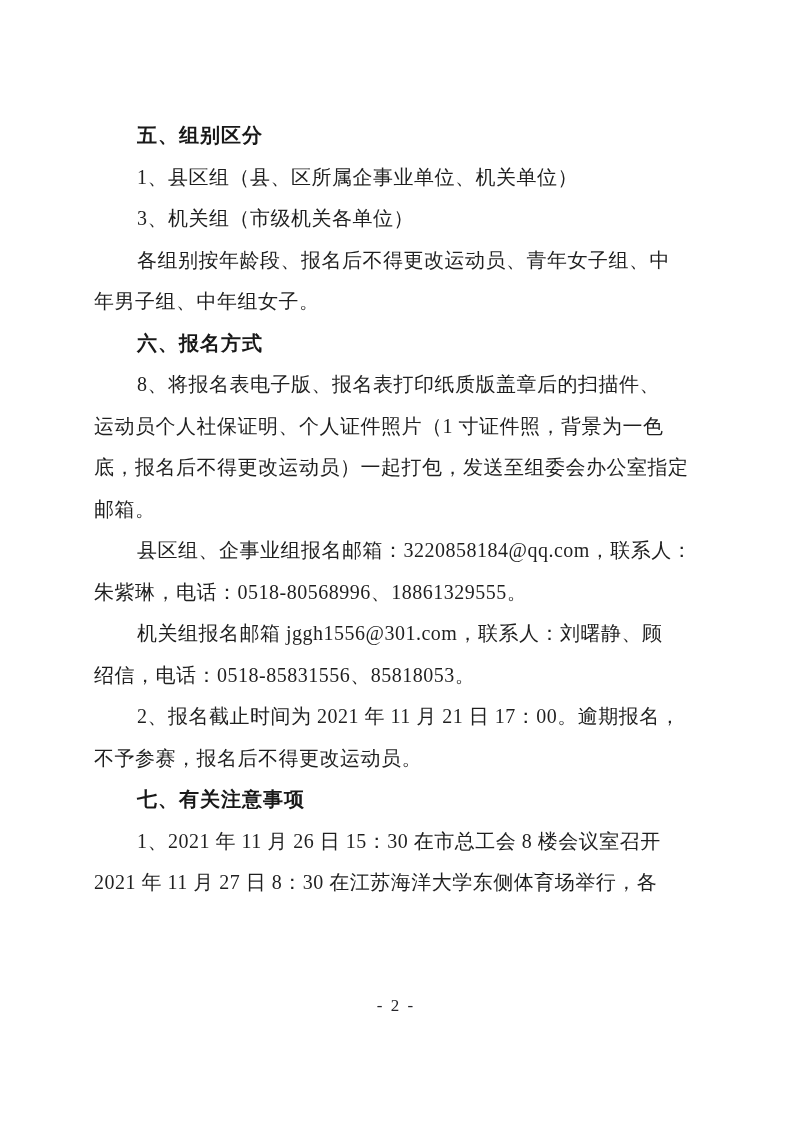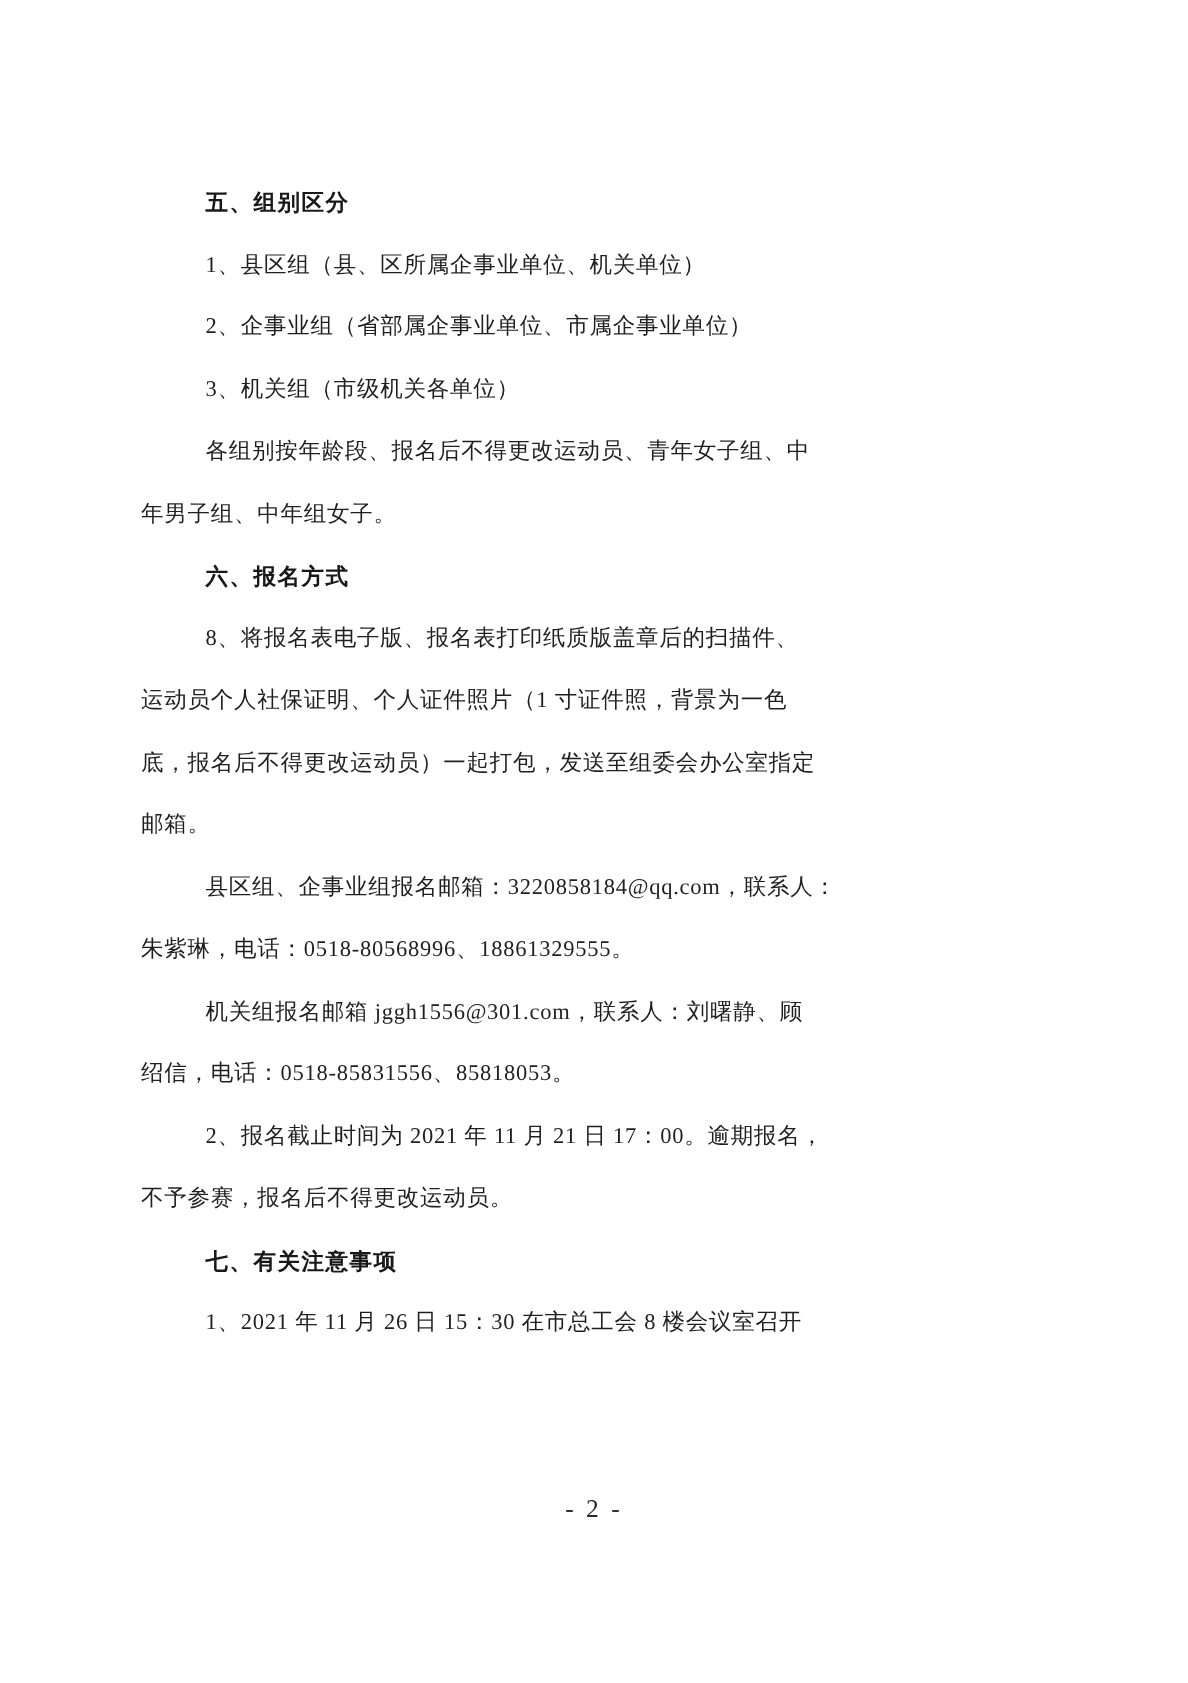--- a/index.html
+++ b/index.html
@@ -16,21 +16,21 @@
     font-family: "Liberation Serif", serif;
     color: #1f1f1f;
   }
   .content {
     position: absolute;
     left: 94px;
     top: 115px;
     width: 604px;
   }
   .line {
-    font-size: 15px;
+    font-size: 20px;
     line-height: 41.5px;
     letter-spacing: 0.5px;
     white-space: nowrap;
   }
   .line.indent {
     text-indent: 43px;
   }
   .line.heading {
     font-family: "Liberation Sans", sans-serif;
     font-weight: 700;
@@ -50,36 +50,36 @@
   }
 </style>
 </head>
 <body>
 
 <div class="page">
   <div class="content">
 
     <div class="line heading indent">五、组别区分</div>
     <div class="line indent">1、县区组（县、区所属企事业单位、机关单位）</div>
-    <div class="line indent">2、企事业组（省部属企事业单位、市属企事业单位）</div>
     <div class="line indent">3、机关组（市级机关各单位）</div>
     <div class="line indent">各组别按年龄段、报名后不得更改运动员、青年女子组、中</div>
     <div class="line">年男子组、中年组女子。</div>
 
     <div class="line heading indent">六、报名方式</div>
     <div class="line indent">8、将报名表电子版、报名表打印纸质版盖章后的扫描件、</div>
     <div class="line">运动员个人社保证明、个人证件照片（1 寸证件照，背景为一色</div>
     <div class="line">底，报名后不得更改运动员）一起打包，发送至组委会办公室指定</div>
     <div class="line">邮箱。</div>
     <div class="line indent">县区组、企事业组报名邮箱：3220858184@qq.com，联系人：</div>
     <div class="line">朱紫琳，电话：0518-80568996、18861329555。</div>
     <div class="line indent">机关组报名邮箱 jggh1556@301.com，联系人：刘曙静、顾</div>
     <div class="line">绍信，电话：0518-85831556、85818053。</div>
     <div class="line indent">2、报名截止时间为 2021 年 11 月 21 日 17：00。逾期报名，</div>
     <div class="line">不予参赛，报名后不得更改运动员。</div>
 
     <div class="line heading indent">七、有关注意事项</div>
     <div class="line indent">1、2021 年 11 月 26 日 15：30 在市总工会 8 楼会议室召开</div>
+    <div class="line">2021 年 11 月 27 日 8：30 在江苏海洋大学东侧体育场举行，各</div>
 
   </div>
 
   <div class="footer">- 2 -</div>
 </div>
 
 </body></html>

